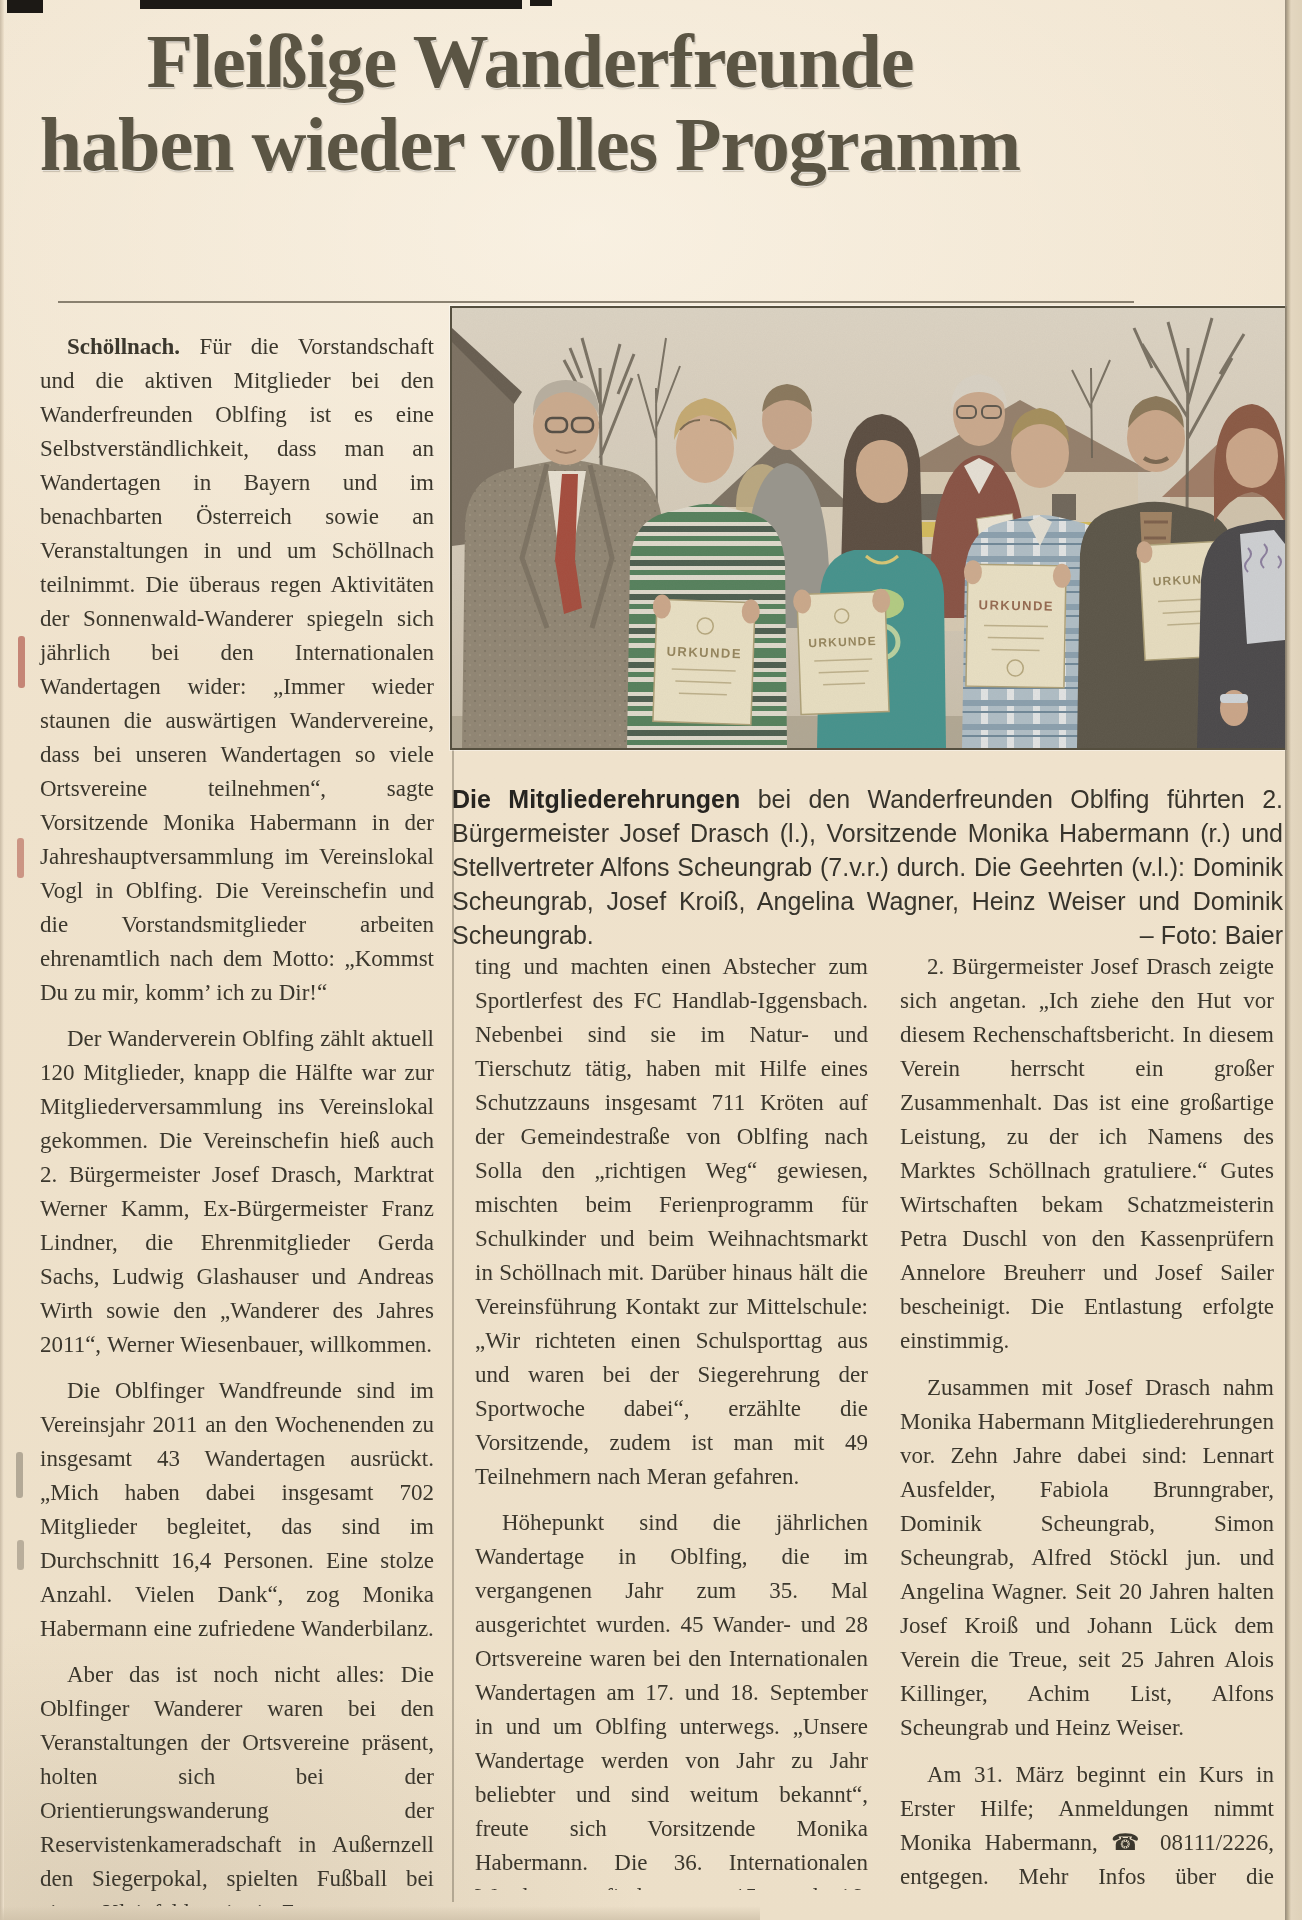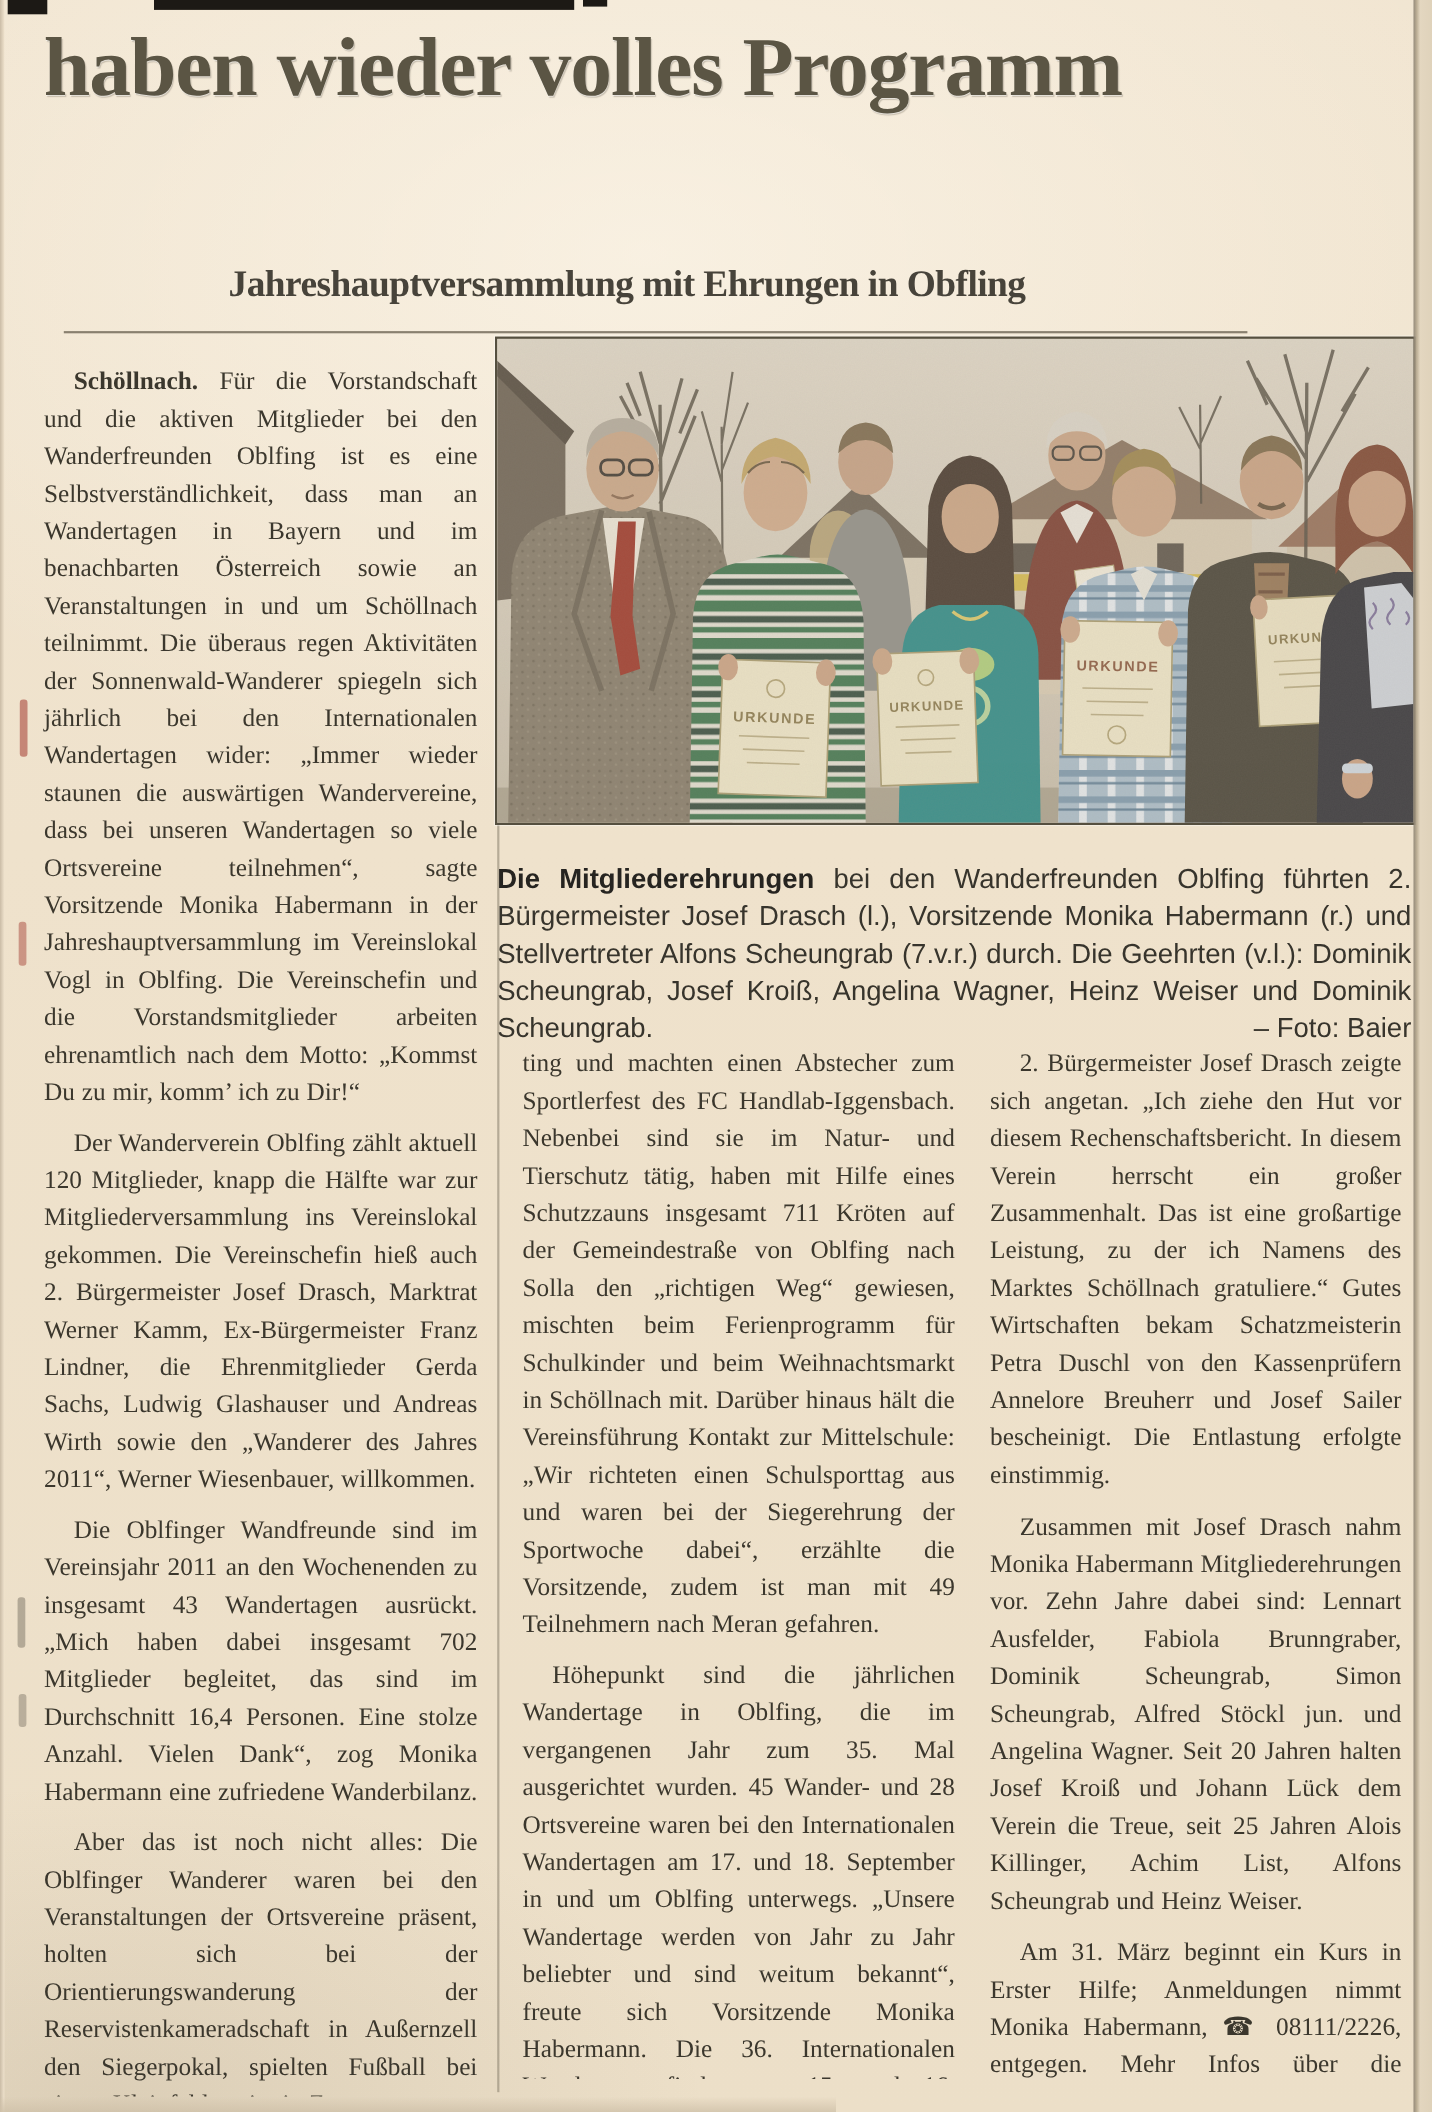--- a/index.html
+++ b/index.html
@@ -52,23 +52,23 @@
 </head>
 <body>
 
 <div class="page">
 
   <div class="frag" style="left:7px;top:0;width:36px;height:13px;"></div>
   <div class="frag" style="left:140px;top:0;width:382px;height:9px;"></div>
   <div class="frag" style="left:530px;top:0;width:22px;height:6px;"></div>
 
   <div class="headline">
+    <div>Fleißige Wanderfreunde</div>
     <div>haben wieder volles Programm</div>
   </div>
-  <div class="subheadline">Jahreshauptversammlung mit Ehrungen in Obfling</div>
   <div class="sub-rule"></div>
   <div class="col-divider"></div>
 
   <div class="photo-wrap">
     <svg width="833" height="440" viewBox="0 0 833 440" xmlns="http://www.w3.org/2000/svg">
       <defs>
         <linearGradient id="sky" x1="0" y1="0" x2="0" y2="1">
           <stop offset="0" stop-color="#ddd5c6"></stop>
             <stop offset=".6" stop-color="#d2c9b8"></stop>
             <stop offset="1" stop-color="#c5bba9"></stop>

